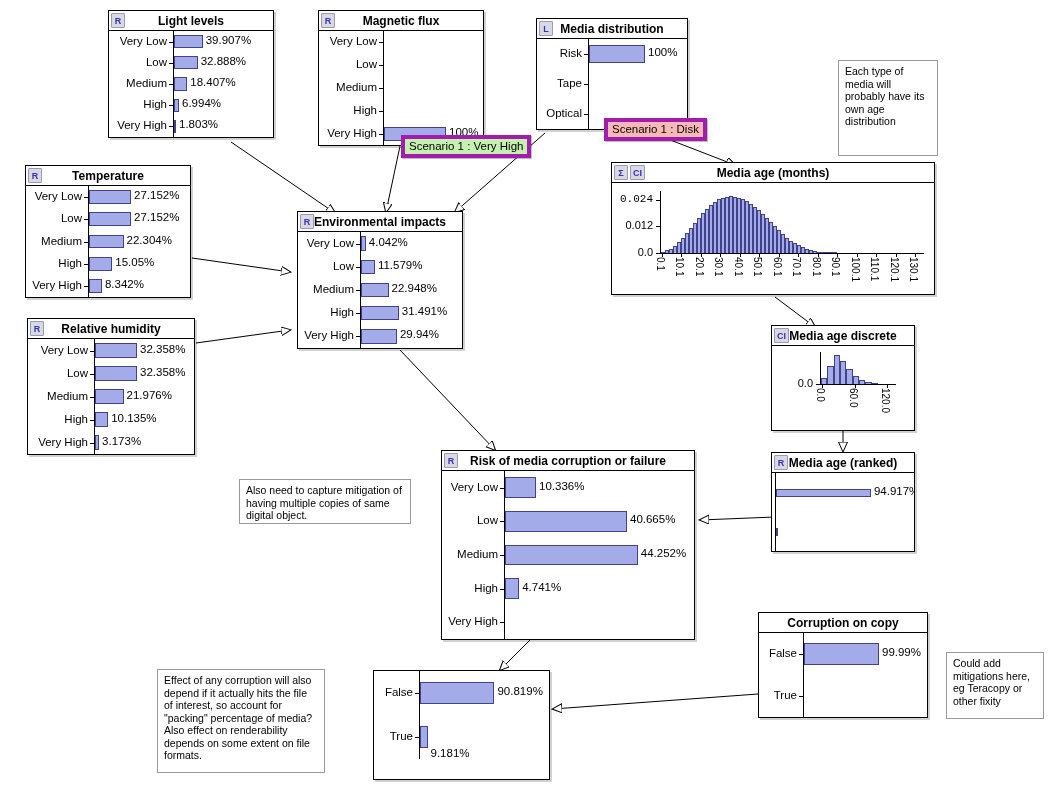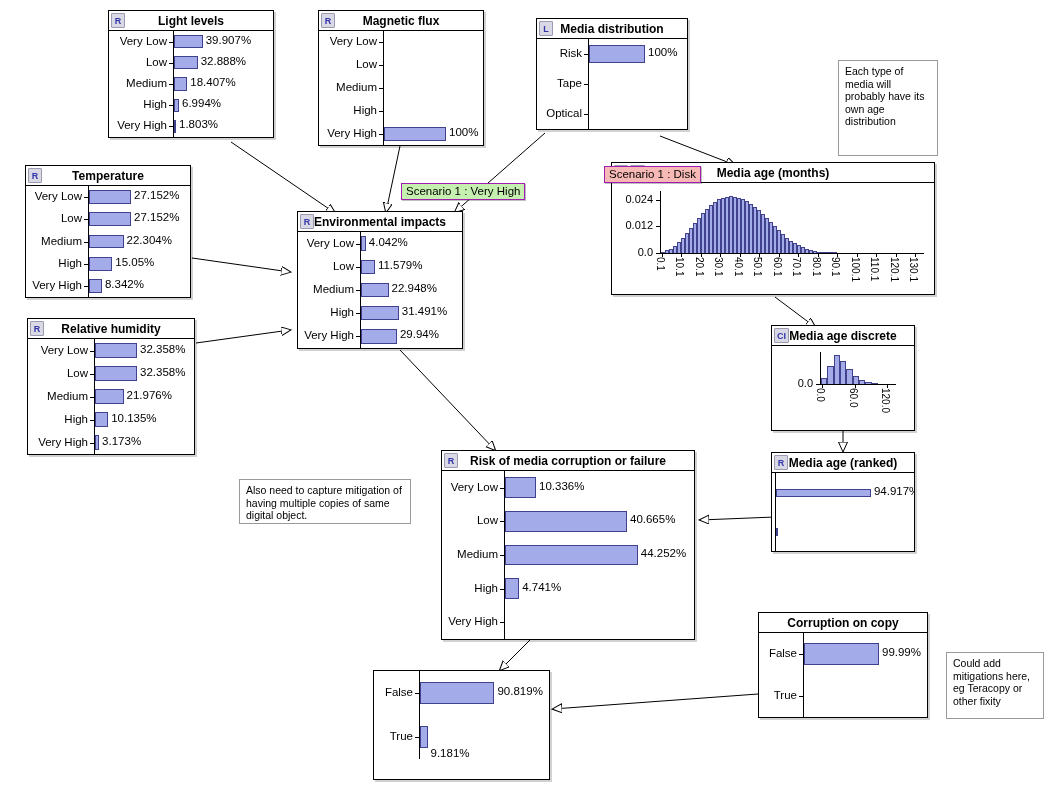--- a/index.html
+++ b/index.html
@@ -86,25 +86,24 @@
     color:#000;
     white-space:nowrap;
   }
 
   
   .scenario{
     position:absolute;
     font-size:11.5px;
     color:#000;
     padding:1px 4px 2px 4px;
-    border:1px solid #a21caf;
+    border:4px solid #a21caf;
     box-shadow:1px 1px 0 rgba(0,0,0,.25);
     white-space:nowrap;
     box-sizing:border-box;
-    margin-top:48px;
   }
   .scenario.green{background:#c6f0b0;}
   .scenario.red{background:#f7b9b6;}
 
   
   .note{
     position:absolute;
     background:#ffffff;
     border:1px solid #9a9a9a;
     font-size:10.5px;
@@ -368,21 +367,21 @@
       </span>
       <span>Media age (months)</span>
     </div>
     <div class="node-body hist-wrap" style="height:111px;">
         <div class="hist-axis-y" style="left: 48px; top: 8px; height: 62px;"></div>
         <div class="hist-axis-x" style="left: 48px; top: 70px; width: 264px;"></div>
         <div class="hist-ylab" style="left: 0px; width: 41px; top: 63px; font-size: 11px;">0.0</div>
         <div class="hist-ytick" style="left: 44px; top: 70px;"></div>
         <div class="hist-ylab" style="left: 0px; width: 41px; top: 36.4286px; font-size: 11px;">0.012</div>
         <div class="hist-ytick" style="left: 44px; top: 43.4286px;"></div>
-        <div class="hist-ylab" style="left: 0px; width: 41px; top: 9.85714px; font-size: 11px;">0.024</div>
+        <div class="hist-ylab" style="left: 0px; width: 41px; top: 9.85714px; font-size: 11px; font-family: Liberation Mono, monospace;">0.024</div>
         <div class="hist-ytick" style="left: 44px; top: 16.8571px;"></div>
         <div class="hist-bar" style="left: 49px; width: 4px; height: 1.32857px; bottom: auto; top: 68.6714px;"></div>
         <div class="hist-bar" style="left: 53px; width: 4px; height: 2.65714px; bottom: auto; top: 67.3429px;"></div>
         <div class="hist-bar" style="left: 57px; width: 4px; height: 4.42857px; bottom: auto; top: 65.5714px;"></div>
         <div class="hist-bar" style="left: 61px; width: 4px; height: 7.08571px; bottom: auto; top: 62.9143px;"></div>
         <div class="hist-bar" style="left: 65px; width: 4px; height: 10.6286px; bottom: auto; top: 59.3714px;"></div>
         <div class="hist-bar" style="left: 69px; width: 4px; height: 15.0571px; bottom: auto; top: 54.9429px;"></div>
         <div class="hist-bar" style="left: 73px; width: 4px; height: 19.9286px; bottom: auto; top: 50.0714px;"></div>
         <div class="hist-bar" style="left: 77px; width: 4px; height: 24.8px; bottom: auto; top: 45.2px;"></div>
         <div class="hist-bar" style="left: 81px; width: 4px; height: 29.8929px; bottom: auto; top: 40.1071px;"></div>
@@ -571,19 +570,26 @@
 media will
 probably have its
 own age
 distribution</div>
 
 
   <div class="note" style="left:239px;top:479px;width:172px;height:45px;">Also need to capture mitigation of
 having multiple copies of same
 digital object.</div>
 
+  <div class="note" style="left:157px;top:669px;width:168px;height:104px;">Effect of any corruption will also
+depend if it actually hits the file
+of interest, so account for
+"packing" percentage of media?
+Also effect on renderability
+depends on some extent on file
+formats.</div>
 
   <div class="note" style="left:946px;top:652px;width:98px;height:67px;">Could add
 mitigations here,
 eg Teracopy or
 other fixity</div>
 
 </div>
 
 </body></html>

